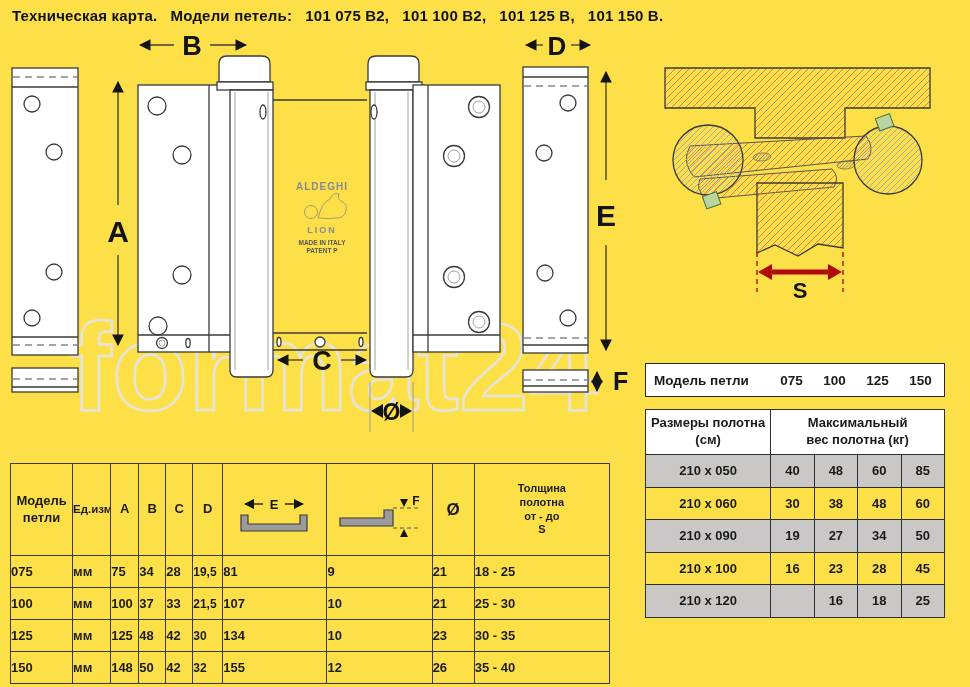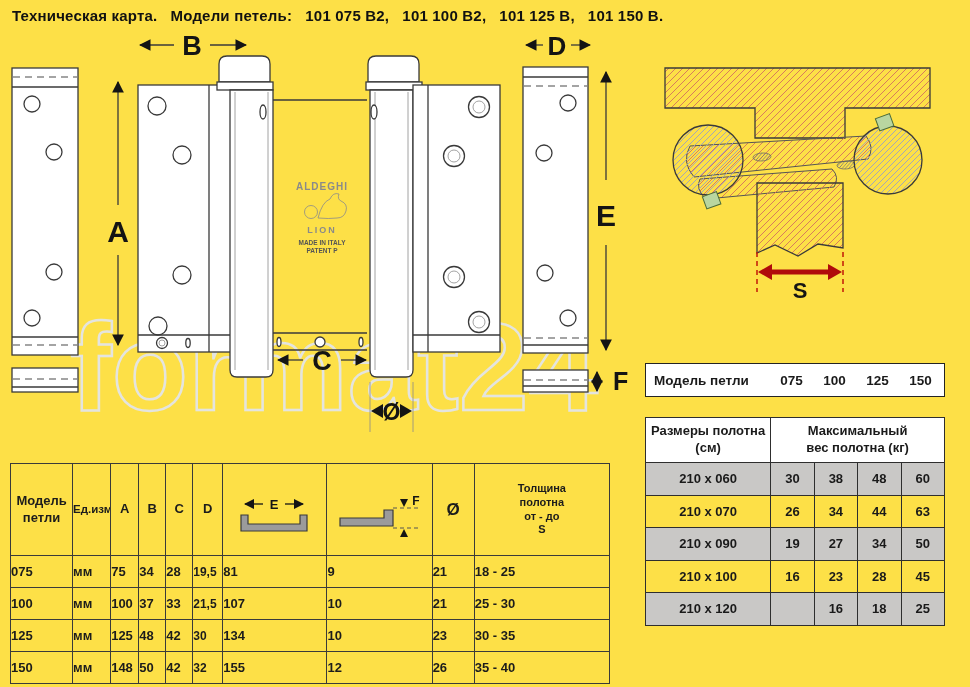--- a/index.html
+++ b/index.html
@@ -28,21 +28,21 @@
   .ltable th.sm { font-size:11.5px; }
   .ltable th.dia { font-size:17px; }
   .ltable th.thick { font-size:11px; }
   .ltable td:nth-child(6) { font-size:12px; }
 
   
   .rtable { position:absolute; left:645px; top:363px; width:300px; }
   .model-row { height:34px; border:1.5px solid #242424; display:flex; align-items:center; background:#fff; }
   .model-row .mlabel { width:124px; padding-left:8px; font-size:13.5px; font-weight:bold; color:#1a1a1a; }
   .model-row .mval  { width:43px; text-align:center; font-size:13.5px; font-weight:bold; color:#1a1a1a; }
-  .rtable table { margin-top:20px; border-collapse:collapse; table-layout:fixed; width:300px; border:1.5px solid #242424;padding-left:22px; }
+  .rtable table { margin-top:12px; border-collapse:collapse; table-layout:fixed; width:300px; border:1.5px solid #242424;padding-left:22px; }
   .rtable th { height:45px; border:1px solid #2e2e2e; font-size:13px; font-weight:bold; color:#1a1a1a;
                text-align:center; vertical-align:middle; white-space:pre-line; line-height:1.3; background:#fff; }
   .rtable td { height:32.5px; border:1px solid #2e2e2e; font-size:13px; font-weight:bold; color:#1a1a1a;
                text-align:center; vertical-align:middle; }
   .rtable tbody tr:nth-child(odd) { background:#c9c8c6; }
 </style>
 </head>
 <body>
 
 <div class="page">
@@ -355,34 +355,34 @@
       <thead>
         <tr>
           <th>Размеры полотна
 (см)</th>
           <th colspan="4">Максимальный
 вес полотна (кг)</th>
         </tr>
       </thead>
       <tbody>
           <tr>
+            <td>210 x 050</td>
+            <td>40</td>
+            <td>48</td>
+            <td>60</td>
+            <td>85</td>
+          </tr>
+          <tr>
             <td>210 x 060</td>
             <td>30</td>
             <td>38</td>
             <td>48</td>
             <td>60</td>
           </tr>
           <tr>
-            <td>210 x 070</td>
-            <td>26</td>
-            <td>34</td>
-            <td>44</td>
-            <td>63</td>
-          </tr>
-          <tr>
             <td>210 x 090</td>
             <td>19</td>
             <td>27</td>
             <td>34</td>
             <td>50</td>
           </tr>
           <tr>
             <td>210 x 100</td>
             <td>16</td>
             <td>23</td>

